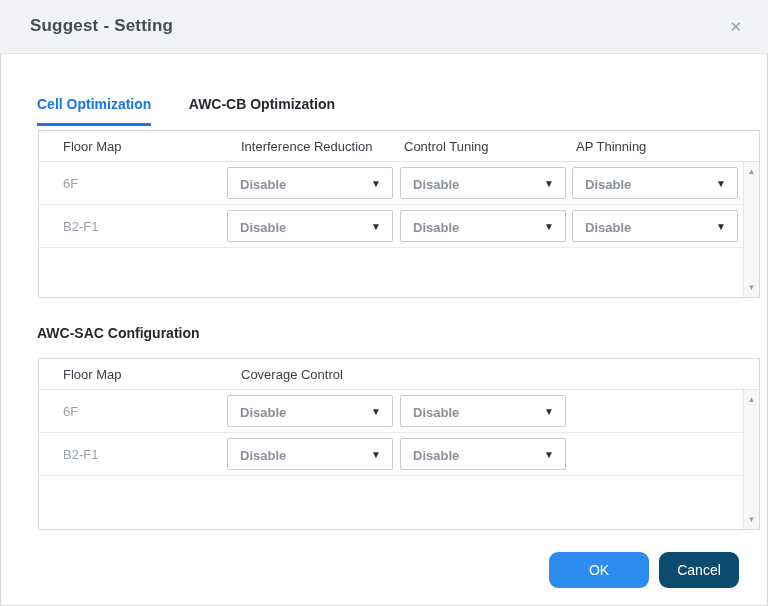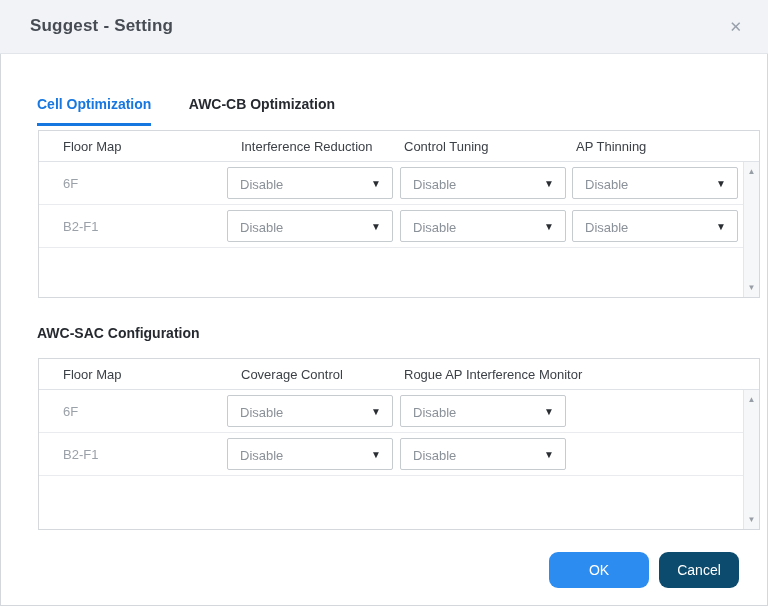--- a/index.html
+++ b/index.html
@@ -66,21 +66,21 @@
   
   .dd {
     position:absolute; top:5px; width:166px; height:32px;
     border:1px solid #c6cbd0; border-radius:2px; background:#fff; cursor:pointer;
   }
   .dd-a { left:188px; }
   .dd-b { left:361px; }
   .dd-c { left:533px; }
   .dd-text {
     position:absolute; left:12px; top:9px;
-    font-size:13px; color:#8b9199;
+    font-size:13px; color:#8b9199;font-weight:bold;
   }
   .dd-arrow {
     position:absolute; right:11px; top:10px;
     font-size:10px; color:#2a2e33; line-height:12px;
   }
 
   
   .sbar {
     position:absolute; top:31px; right:0; bottom:0; width:16px;
     background:#f6f7f8; border-left:1px solid #e4e6e9;
@@ -165,21 +165,20 @@
     <span class="sb-down">▼</span>
   </div>
 </div>
 
 <div class="section-title">AWC-SAC Configuration</div>
 
 <div class="tbl tbl-2">
   <div class="thead">
     <span class="th c1">Floor Map</span>
     <span class="th c2">Coverage Control</span>
-    <span class="th c3">Rogue AP Interference Monitor</span>
   </div>
 
   <div class="row">
     <span class="row-label">6F</span>
     <div class="dd dd-a">
       <span class="dd-text">Disable</span>
       <span class="dd-arrow">▼</span>
     </div>
     <div class="dd dd-b">
       <span class="dd-text">Disable</span>

